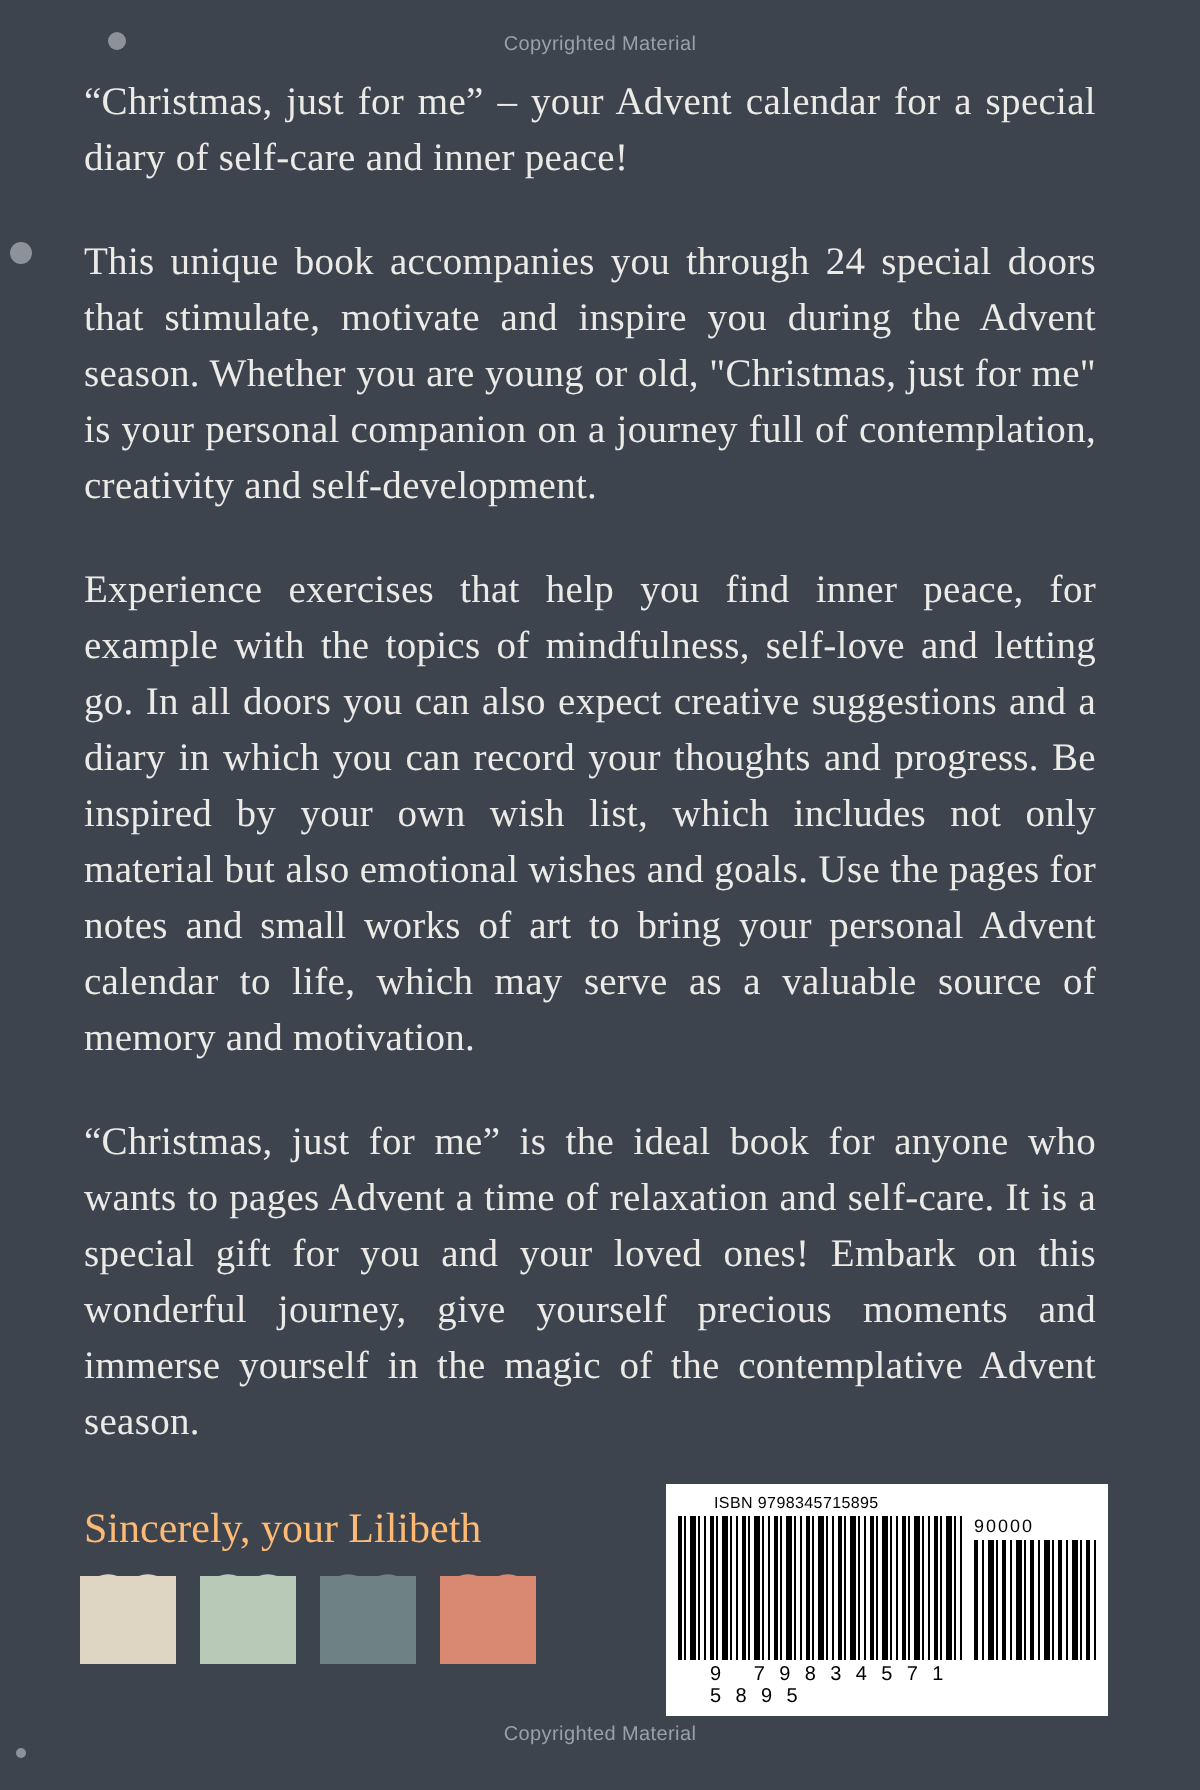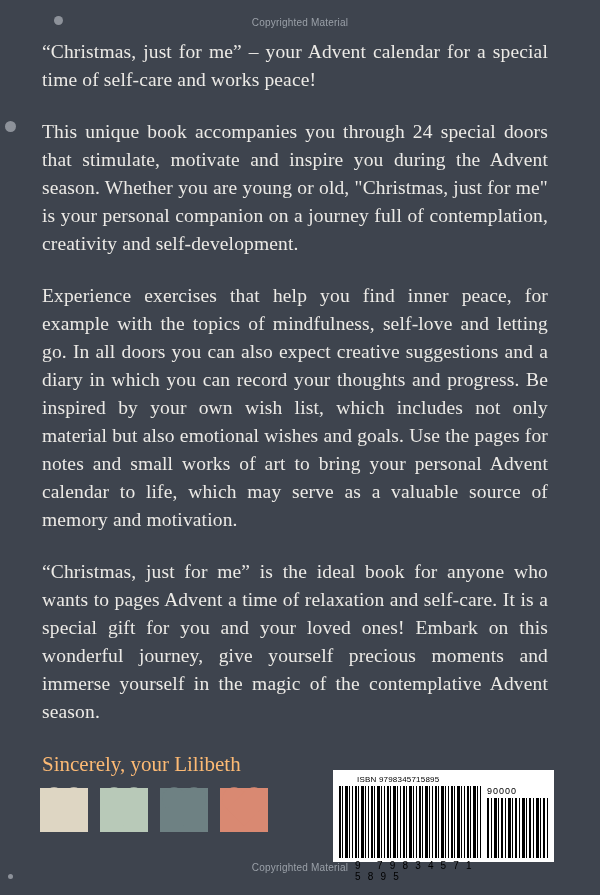--- a/index.html
+++ b/index.html
@@ -100,23 +100,23 @@
   .heart::after {
     left: 0px;
     transform: rotate(45deg);
     transform-origin: 100% 100%;
   }
 
   
   .barcode-box {
     position: absolute;
     left: 333px;
-    top: 770px;
+    top: 742px;
     width: 221px;
-    height: 92px;
+    height: 116px;
     background: #ffffff;
     box-sizing: border-box;
     padding: 5px 6px 2px 6px;
   }
   .isbn-text {
     font-family: "Liberation Sans", sans-serif;
     font-size: 8px;
     color: #000;
     margin-left: 18px;
     margin-bottom: 2px;
@@ -185,21 +185,21 @@
 
 <div class="page">
 
   <div class="copyright-top">Copyrighted Material</div>
 
   <div class="dot dot-a"></div>
   <div class="dot dot-b"></div>
   <div class="dot dot-c"></div>
 
   <div class="content">
-    <p>“Christmas, just for me” – your Advent calendar for a special time of self-care and works peace!</p>
+    <p>“Christmas, just for me” – your Advent calendar for a special diary of self-care and inner peace!</p>
     <p>This unique book accompanies you through 24 special doors that stimulate, motivate and inspire you during the Advent season. Whether you are young or old, "Christmas, just for me" is your personal companion on a journey full of contemplation, creativity and self-development.</p>
     <p>Experience exercises that help you find inner peace, for example with the topics of mindfulness, self-love and letting go. In all doors you can also expect creative suggestions and a diary in which you can record your thoughts and progress. Be inspired by your own wish list, which includes not only material but also emotional wishes and goals. Use the pages for notes and small works of art to bring your personal Advent calendar to life, which may serve as a valuable source of memory and motivation.</p>
     <p>“Christmas, just for me” is the ideal book for anyone who wants to pages Advent a time of relaxation and self-care. It is a special gift for you and your loved ones! Embark on this wonderful journey, give yourself precious moments and immerse yourself in the magic of the contemplative Advent season.</p>
   </div>
 
   <div class="signature">Sincerely, your Lilibeth</div>
 
   <div class="hearts">
     <div class="heart" style="background:#ded6c3"></div>
     <div class="heart" style="background:#b8c9b8"></div>

